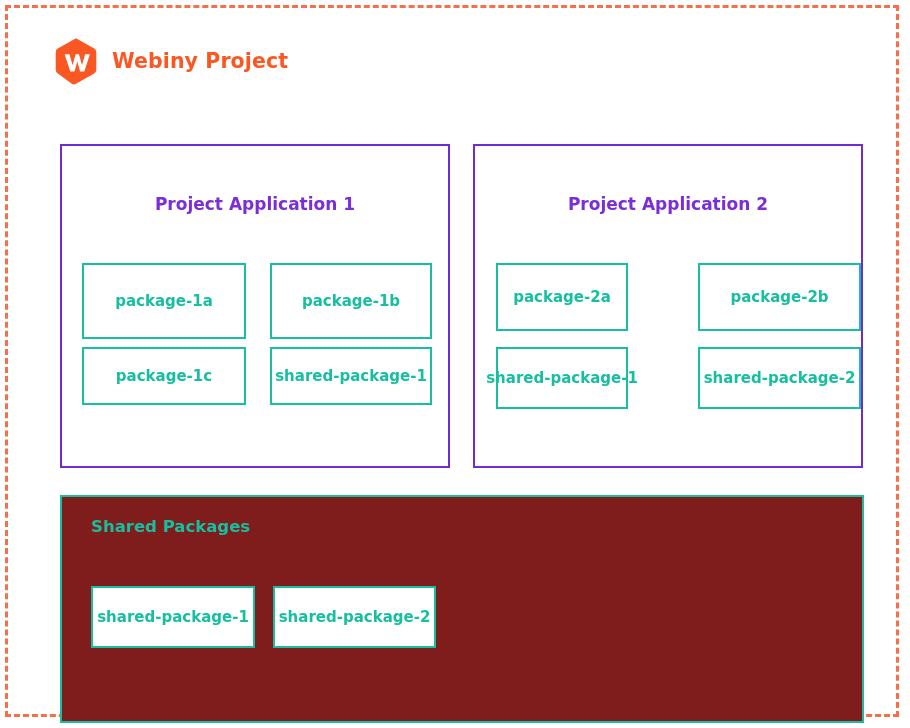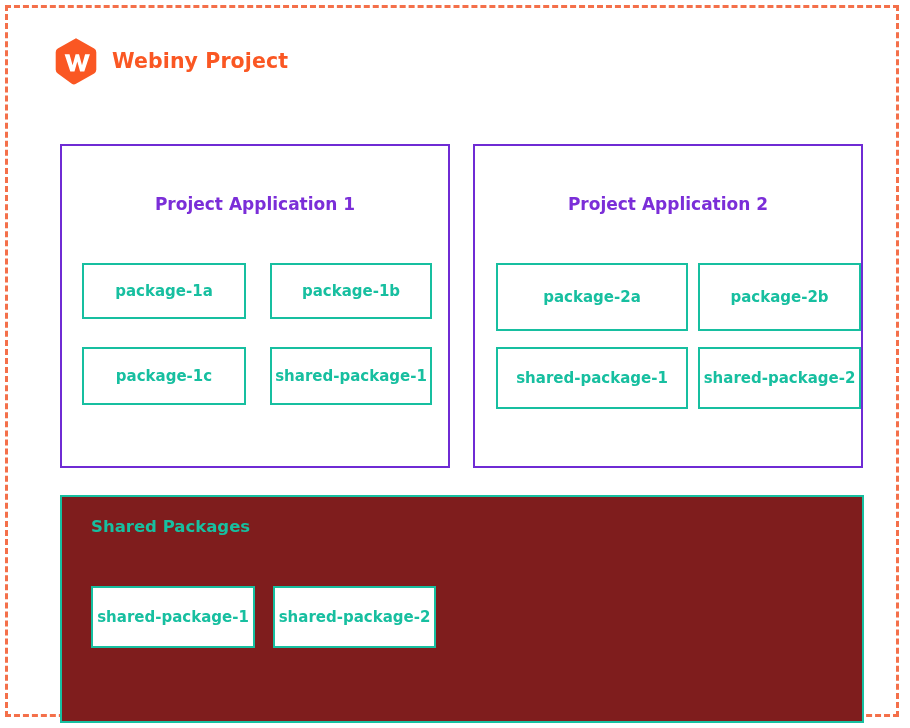--- a/index.html
+++ b/index.html
@@ -82,29 +82,29 @@
     display: flex;
     align-items: center;
     justify-content: center;
     color: #17BFA0;
     font-size: 15px;
     font-weight: bold;
     white-space: nowrap;
   }
 
   
-  #app-1 .r1 { top: 117px; height: 56px; }
+  #app-1 .r1 { top: 117px; height: 76px; }
   #app-1 .r2 { top: 201px; height: 58px; }
   #app-1 .c1 { left: 20px;  width: 164px; }
   #app-1 .c2 { left: 208px; width: 162px; }
 
   
   #app-2 .r1 { top: 117px; height: 68px; }
   #app-2 .r2 { top: 201px; height: 62px; }
-  #app-2 .c1 { left: 21px;  width: 192px; }
+  #app-2 .c1 { left: 21px;  width: 132px; }
   #app-2 .c2 { left: 223px; width: 163px; }
 
   
   #shared-box {
     position: absolute;
     left: 52px;
     top: 487px;
     width: 804px;
     height: 228px;
     box-sizing: border-box;

